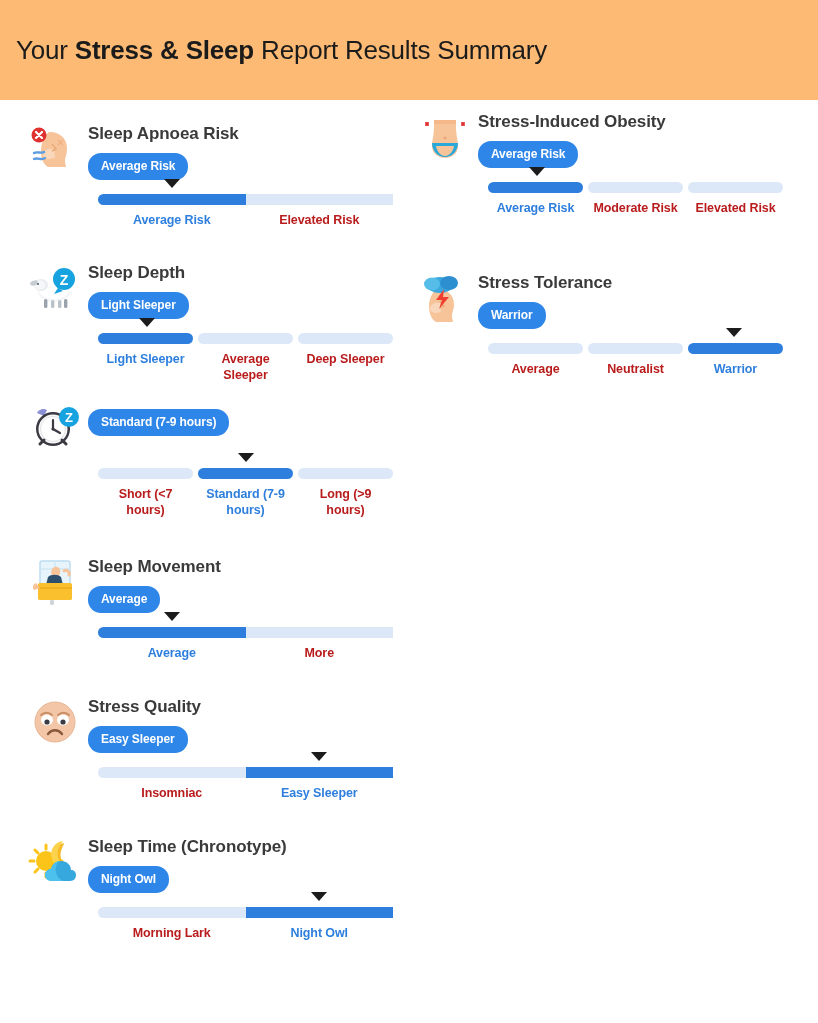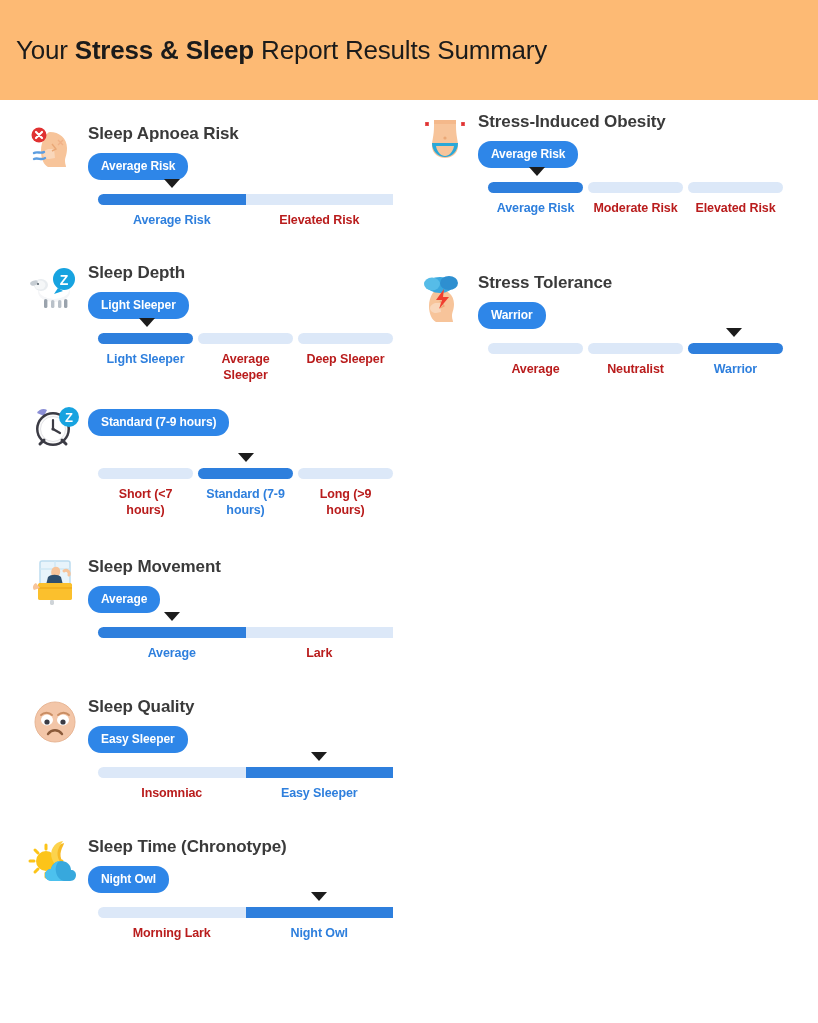--- a/index.html
+++ b/index.html
@@ -309,37 +309,37 @@
     </svg>
           </div><div class="metric-title">Sleep Movement</div><div class="metric-badge">Average</div></div>
         <div class="bar-wrap">
           <div class="bar-track joined">
             <div class="bar-seg active"></div>
             <div class="bar-seg"></div>
             <div class="pointer" style="left: 25%;"></div>
           </div>
           <div class="bar-labels">
             <div class="bar-label active">Average</div>
-            <div class="bar-label">Lark</div>
+            <div class="bar-label">More</div>
           </div>
         </div>
       </div>
       <div class="metric" style="left: 18px; top: 595px;">
         <div class="metric-head"><div class="metric-icon">
             <svg viewBox="0 0 54 54">
       <circle cx="27" cy="27" r="20" fill="#f3c6a8"></circle>
       <circle cx="27" cy="27" r="20" fill="none" stroke="#e8b695" stroke-width="1"></circle>
       <ellipse cx="19" cy="25" rx="6" ry="5.4" fill="#ffffff"></ellipse>
       <ellipse cx="35" cy="25" rx="6" ry="5.4" fill="#ffffff"></ellipse>
       <circle cx="19" cy="27" r="2.6" fill="#3b3b44"></circle>
       <circle cx="35" cy="27" r="2.6" fill="#3b3b44"></circle>
       <path d="M13 20c3-3 8-3 11 0M30 20c3-3 8-3 11 0" fill="none" stroke="#c98d63" stroke-width="1.8" stroke-linecap="round"></path>
       <path d="M20 39c4-5 10-5 14 0" fill="none" stroke="#8a5a3a" stroke-width="2.4" stroke-linecap="round"></path>
     </svg>
-          </div><div class="metric-title">Sleep Quality</div><div class="metric-badge">Easy Sleeper</div></div>
+          </div><div class="metric-title">Stress Quality</div><div class="metric-badge">Easy Sleeper</div></div>
         <div class="bar-wrap">
           <div class="bar-track joined">
             <div class="bar-seg"></div>
             <div class="bar-seg active"></div>
             <div class="pointer" style="left: 75%;"></div>
           </div>
           <div class="bar-labels">
             <div class="bar-label">Insomniac</div>
             <div class="bar-label active">Easy Sleeper</div>
           </div>

